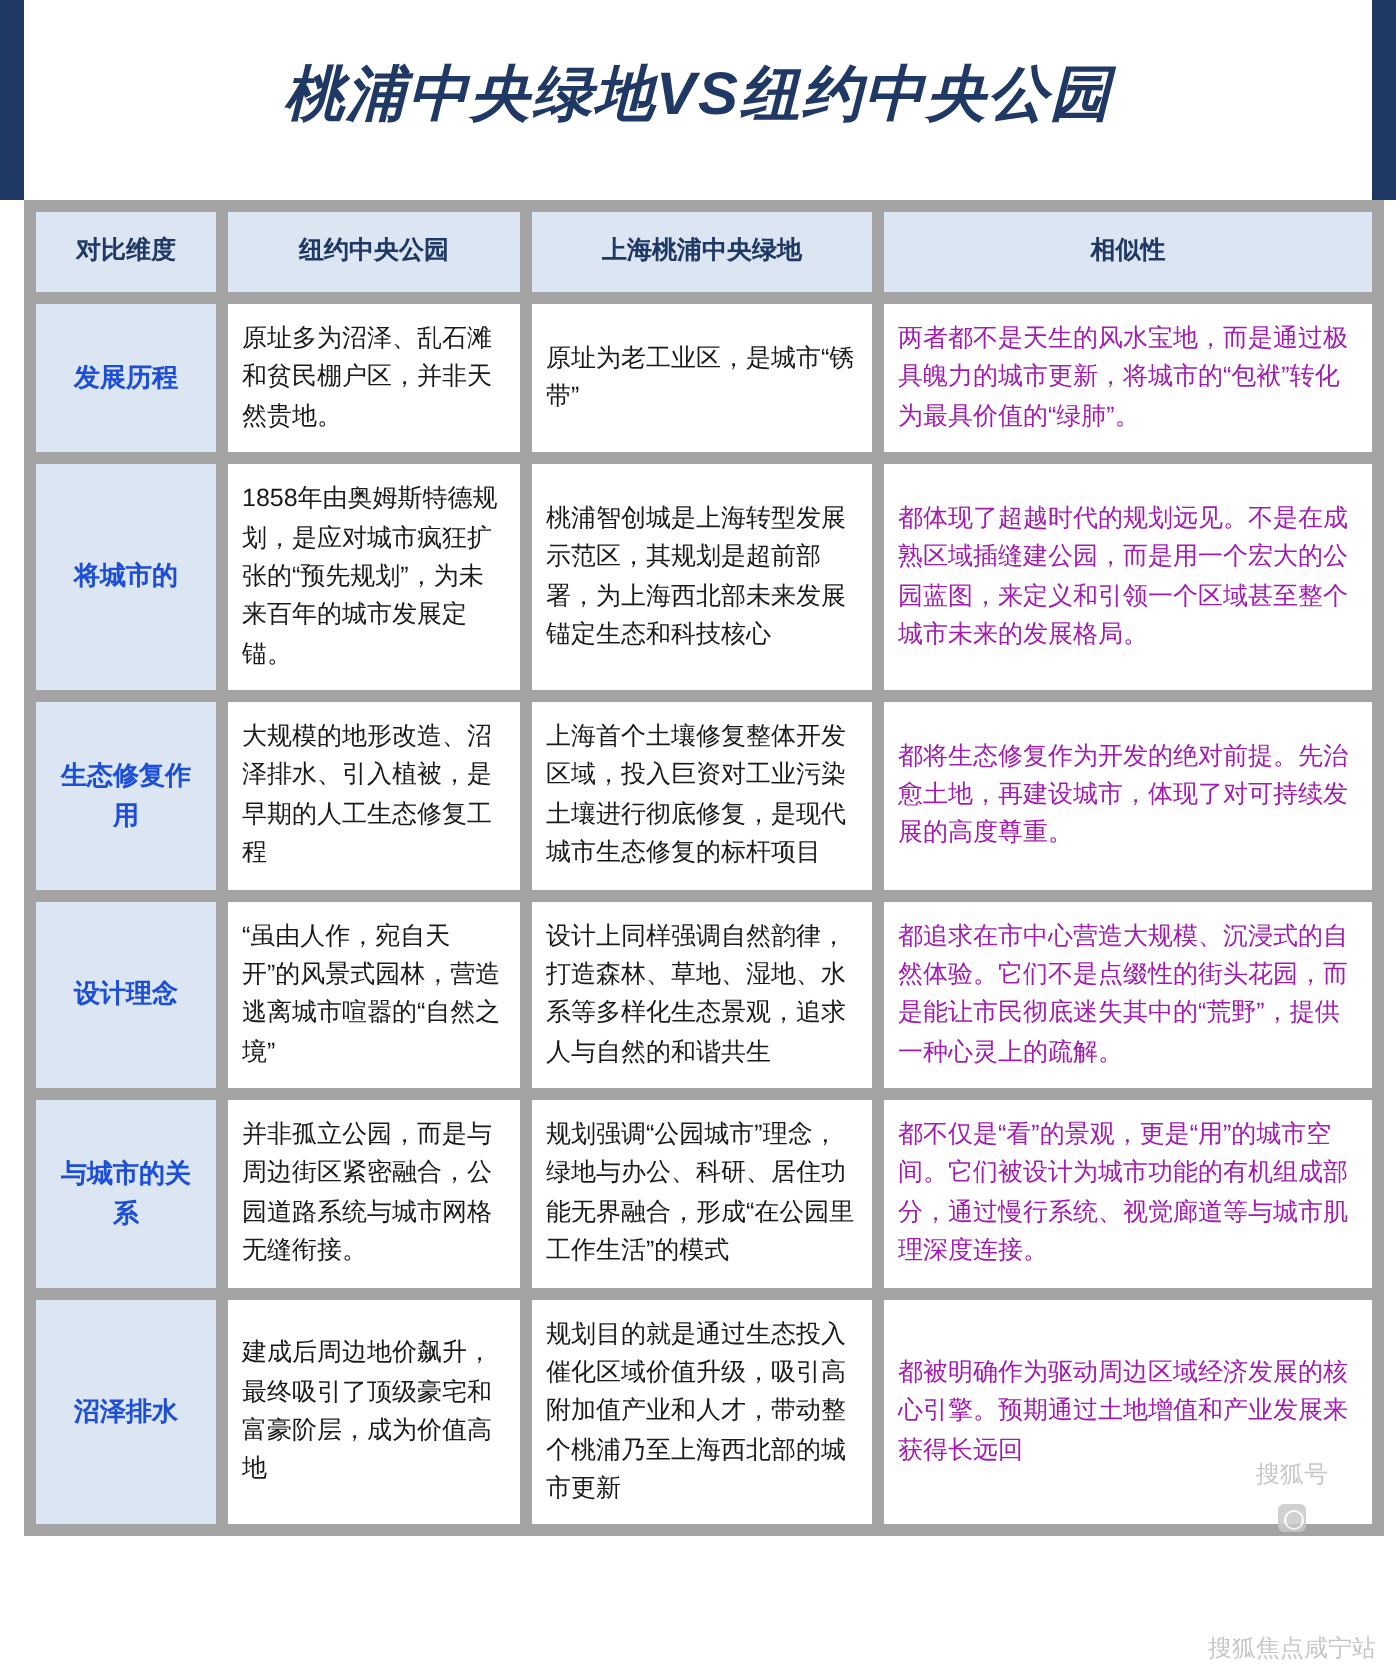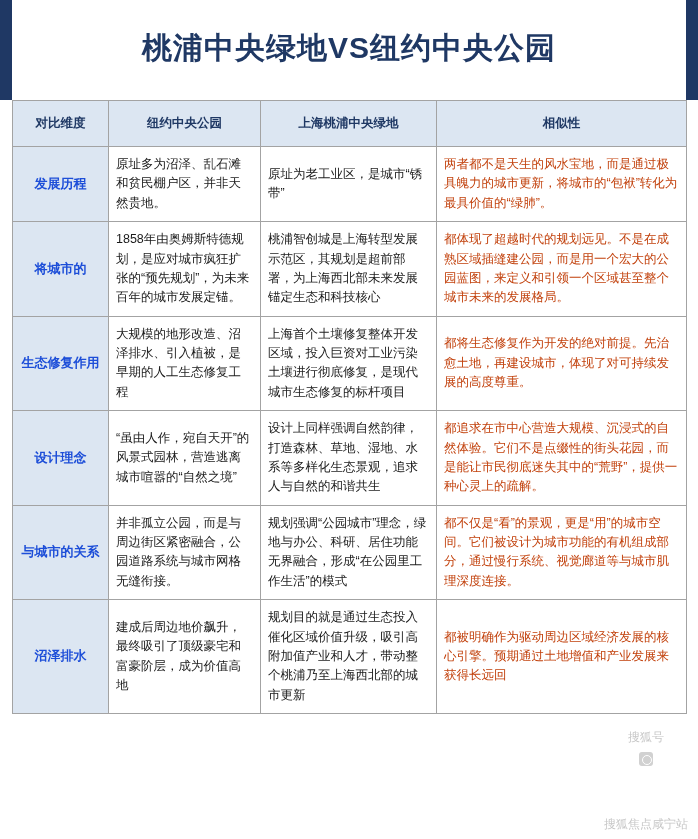--- a/index.html
+++ b/index.html
@@ -14,20 +14,21 @@
     width: 698px;
     min-height: 839px;
     background: #ffffff;
     overflow: hidden;
   }
   
   .title-wrap {
     position: relative;
     height: 100px;
     background: #ffffff;
+    font-style: italic;
   }
   .title-rule-left {
     position: absolute;
     left: 0;
     top: 0;
     width: 12px;
     height: 100px;
     background: #1f3864;
   }
   .title-rule-right {
@@ -54,21 +55,21 @@
   
   .tbl-wrap {
     padding: 0 12px 6px 12px;
   }
   table.cmp {
     width: 674px;
     border-collapse: collapse;
     table-layout: fixed;
   }
   table.cmp th, table.cmp td {
-    border: 1px solid #a3a3a3;
+    border: 6px solid #a3a3a3;
     vertical-align: middle;
     padding: 8px 7px;
     font-size: 12.5px;
     line-height: 1.55;
   }
   thead th {
     background: #dce6f2;
     color: #1f3864;
     font-weight: bold;
     font-size: 13px;
@@ -87,21 +88,21 @@
     text-align: center;
     font-size: 13px;
   }
   tbody td.body {
     background: #ffffff;
     color: #1a1a1a;
     text-align: left;
   }
   tbody td.sim {
     background: #ffffff;
-    color: #c2410c;
+    color: #a21caf;
     text-align: left;
   }
   
   .watermark {
     position: absolute;
     right: 10px;
     bottom: 6px;
     display: flex;
     align-items: center;
     gap: 6px;

